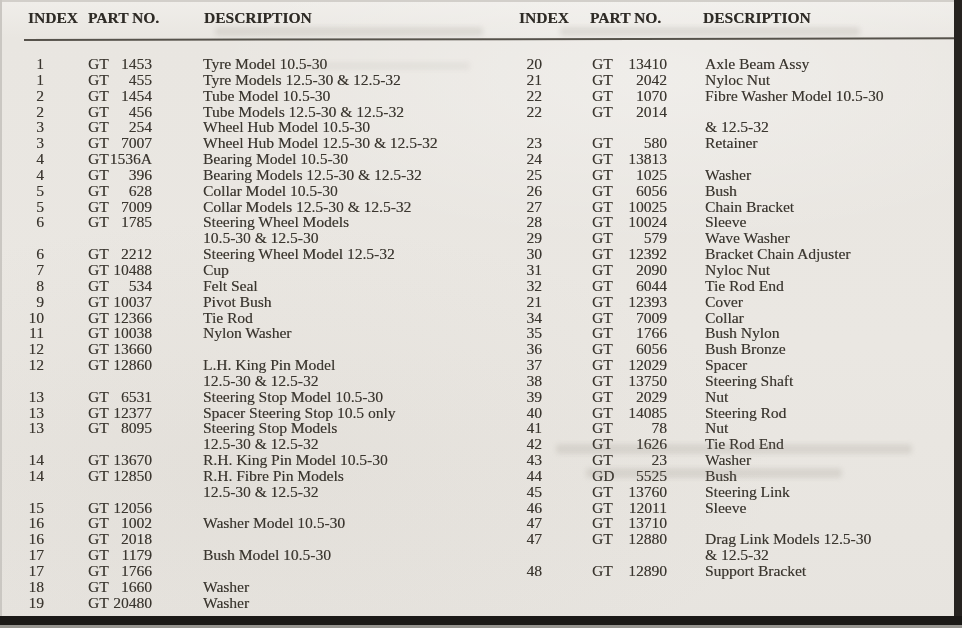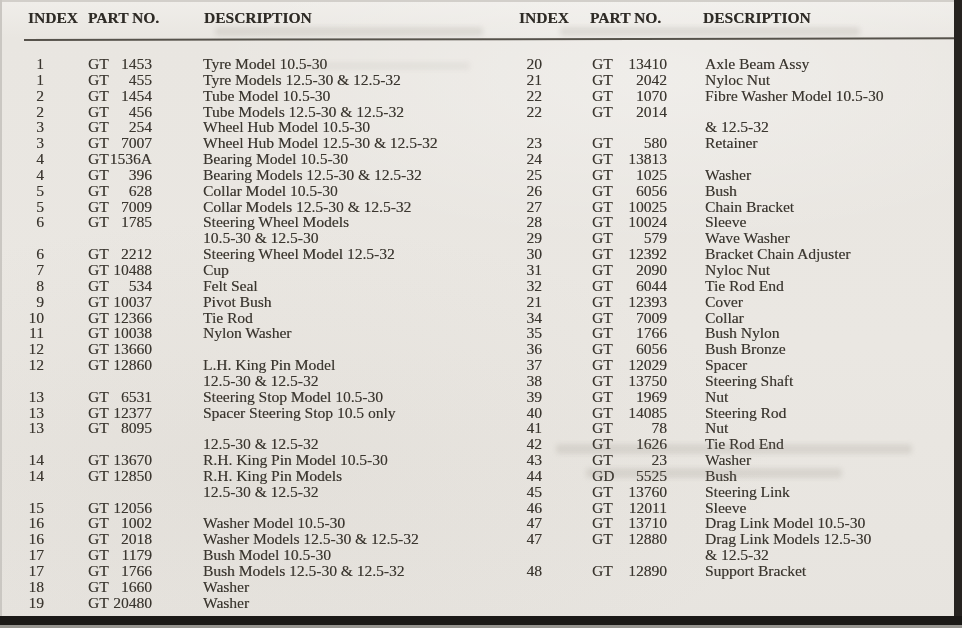--- a/index.html
+++ b/index.html
@@ -261,37 +261,38 @@
         <span class="rn">13750</span>
         <span class="rd">Steering Shaft</span>
       </div>
       <div class="row">
         <span class="ci">13</span>
         <span class="cp">GT</span>
         <span class="cn">6531</span>
         <span class="cd">Steering Stop Model 10.5-30</span>
         <span class="ri">39</span>
         <span class="rp">GT</span>
-        <span class="rn">1969</span>
+        <span class="rn">2029</span>
         <span class="rd">Nut</span>
       </div>
       <div class="row">
         <span class="ci">13</span>
         <span class="cp">GT</span>
         <span class="cn">12377</span>
         <span class="cd">Spacer Steering Stop 10.5 only</span>
         <span class="ri">40</span>
         <span class="rp">GT</span>
         <span class="rn">14085</span>
         <span class="rd">Steering Rod</span>
       </div>
       <div class="row">
         <span class="ci">13</span>
         <span class="cp">GT</span>
         <span class="cn">8095</span>
+        <span class="cd">Steering Stop Models</span>
         <span class="ri">41</span>
         <span class="rp">GT</span>
         <span class="rn">78</span>
         <span class="rd">Nut</span>
       </div>
       <div class="row">
         <span class="cd">12.5-30 &amp; 12.5-32</span>
         <span class="ri">42</span>
         <span class="rp">GT</span>
         <span class="rn">1626</span>
@@ -304,21 +305,21 @@
         <span class="cd">R.H. King Pin Model 10.5-30</span>
         <span class="ri">43</span>
         <span class="rp">GT</span>
         <span class="rn">23</span>
         <span class="rd">Washer</span>
       </div>
       <div class="row">
         <span class="ci">14</span>
         <span class="cp">GT</span>
         <span class="cn">12850</span>
-        <span class="cd">R.H. King Pin Models</span>
+        <span class="cd">R.H. Fibre Pin Models</span>
         <span class="ri">44</span>
         <span class="rp">GD</span>
         <span class="rn">5525</span>
         <span class="rd">Bush</span>
       </div>
       <div class="row">
         <span class="cd">12.5-30 &amp; 12.5-32</span>
         <span class="ri">45</span>
         <span class="rp">GT</span>
         <span class="rn">13760</span>
@@ -334,44 +335,41 @@
         <span class="rd">Sleeve</span>
       </div>
       <div class="row">
         <span class="ci">16</span>
         <span class="cp">GT</span>
         <span class="cn">1002</span>
         <span class="cd">Washer Model 10.5-30</span>
         <span class="ri">47</span>
         <span class="rp">GT</span>
         <span class="rn">13710</span>
-        <span class="rd">Drag Link Model 10.5-30</span>
       </div>
       <div class="row">
         <span class="ci">16</span>
         <span class="cp">GT</span>
         <span class="cn">2018</span>
-        <span class="cd">Washer Models 12.5-30 &amp; 12.5-32</span>
         <span class="ri">47</span>
         <span class="rp">GT</span>
         <span class="rn">12880</span>
         <span class="rd">Drag Link Models 12.5-30</span>
       </div>
       <div class="row">
         <span class="ci">17</span>
         <span class="cp">GT</span>
         <span class="cn">1179</span>
         <span class="cd">Bush Model 10.5-30</span>
         <span class="rd">&amp; 12.5-32</span>
       </div>
       <div class="row">
         <span class="ci">17</span>
         <span class="cp">GT</span>
         <span class="cn">1766</span>
-        <span class="cd">Bush Models 12.5-30 &amp; 12.5-32</span>
         <span class="ri">48</span>
         <span class="rp">GT</span>
         <span class="rn">12890</span>
         <span class="rd">Support Bracket</span>
       </div>
       <div class="row">
         <span class="ci">18</span>
         <span class="cp">GT</span>
         <span class="cn">1660</span>
         <span class="cd">Washer</span>

